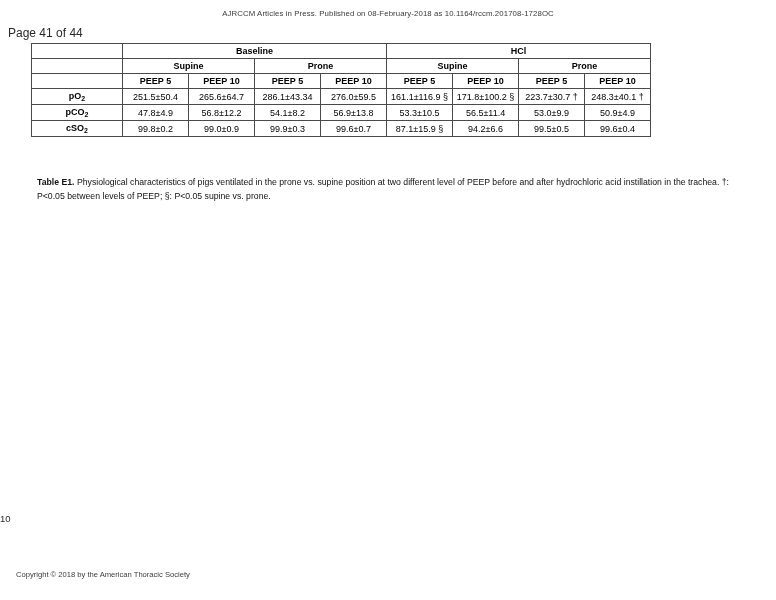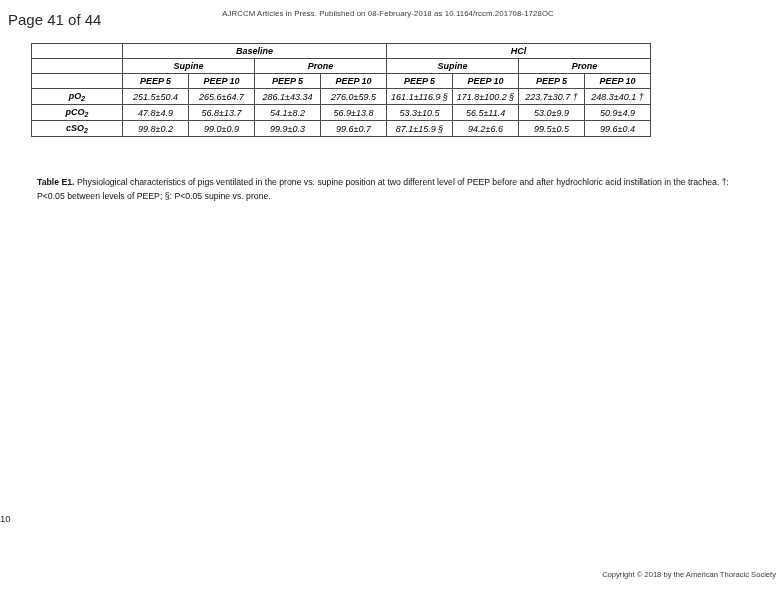--- a/index.html
+++ b/index.html
@@ -13,22 +13,22 @@
     position: relative;
     font-family: "Liberation Sans", sans-serif;
     color: #000000;
     overflow: hidden;
   }
 
   
   .page-label {
     position: absolute;
     left: 8px;
-    top: 11px;
-    font-size: 15px;
+    top: 26px;
+    font-size: 12px;
     color: #2a2a2a;
     white-space: nowrap;
   }
   .press-line {
     position: absolute;
     left: 0;
     right: 0;
     top: 9px;
     text-align: center;
     font-size: 7.8px;
@@ -43,21 +43,20 @@
     left: 31px;
     top: 43px;
     width: 622px;
   }
   table.phys {
     border-collapse: collapse;
     table-layout: fixed;
     width: 594px;
     font-size: 9px;
     color: #000;
-    font-style: italic;
   }
   table.phys td, table.phys th {
     border: 1px solid #4a4a4a;
     padding: 0;
     height: 14px;
     line-height: 14px;
     text-align: center;
     vertical-align: middle;
     font-weight: normal;
     overflow: hidden;
@@ -108,21 +107,21 @@
     top: 513px;
     text-align: left;
     font-size: 9.5px;
     color: #2a2a2a;
   }
   .copyright {
     position: absolute;
     left: 16px;
     right: 0;
     top: 570px;
-    text-align: right;
+    text-align: left;
     font-size: 7.6px;
     color: #3a3a3a;
     white-space: nowrap;
   }
 </style>
 </head>
 <body>
 
 <div class="page-label">Page 41 of 44</div>
 <div class="press-line">AJRCCM Articles in Press. Published on 08-February-2018 as 10.1164/rccm.201708-1728OC</div>
@@ -174,21 +173,21 @@
         <td>276.0±59.5</td>
         <td>161.1±116.9 §</td>
         <td>171.8±100.2 §</td>
         <td>223.7±30.7 †</td>
         <td>248.3±40.1 †</td>
       </tr>
 
       <tr>
         <td class="rowlabel"><span>pCO</span><sub>2</sub></td>
         <td>47.8±4.9</td>
-        <td>56.8±13.7</td>
+        <td>56.8±12.2</td>
         <td>54.1±8.2</td>
         <td>56.9±13.8</td>
         <td>53.3±10.5</td>
         <td>56.5±11.4</td>
         <td>53.0±9.9</td>
         <td>50.9±4.9</td>
       </tr>
 
       <tr>
         <td class="rowlabel"><span>cSO</span><sub>2</sub></td>

